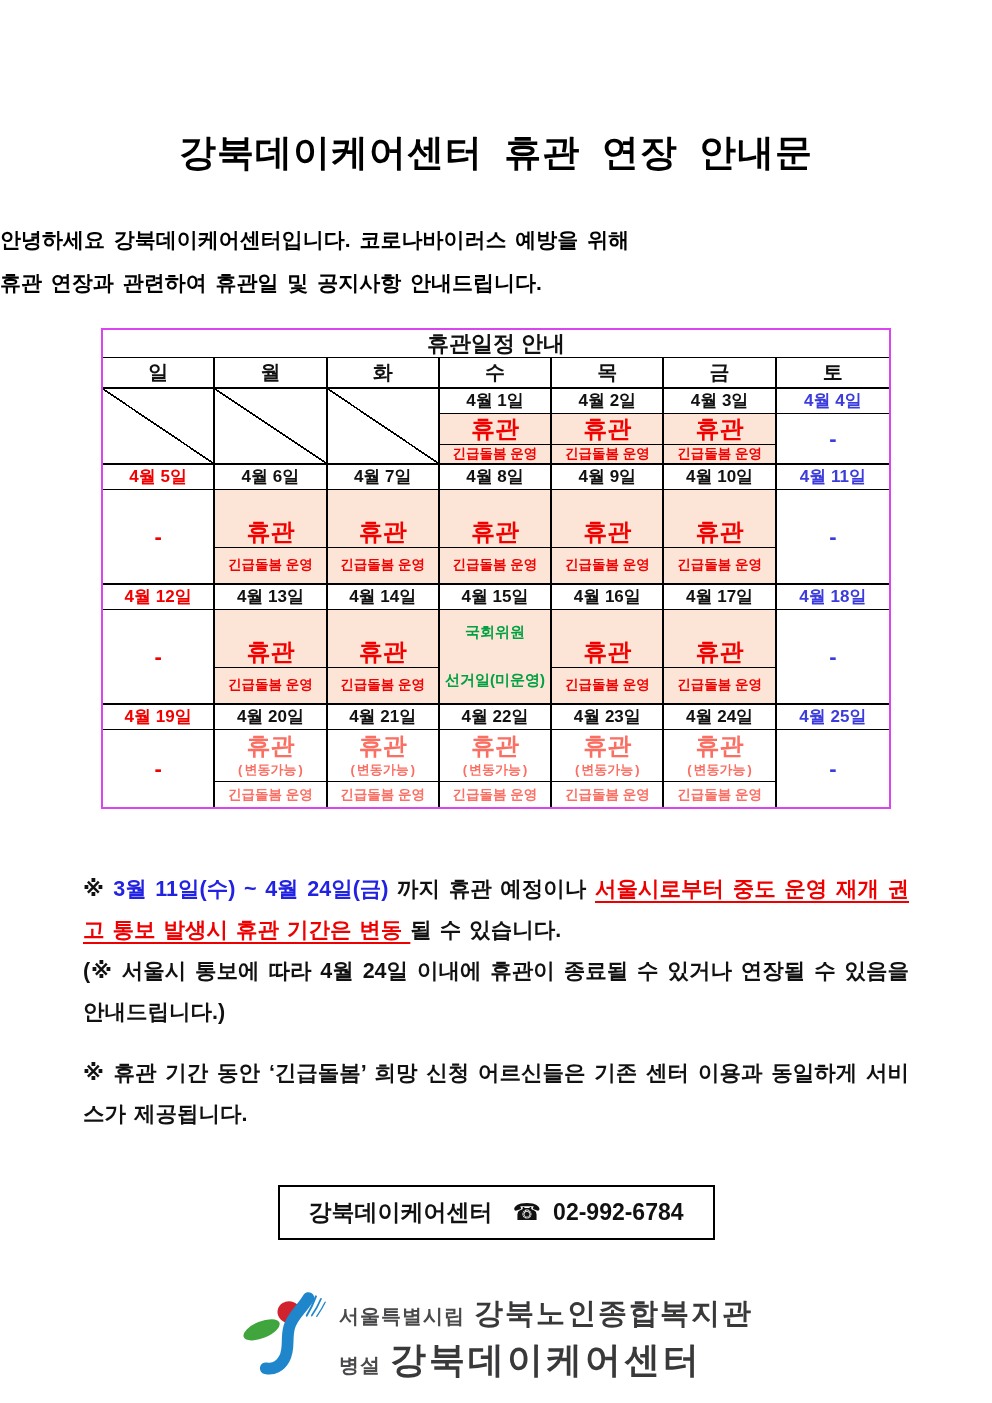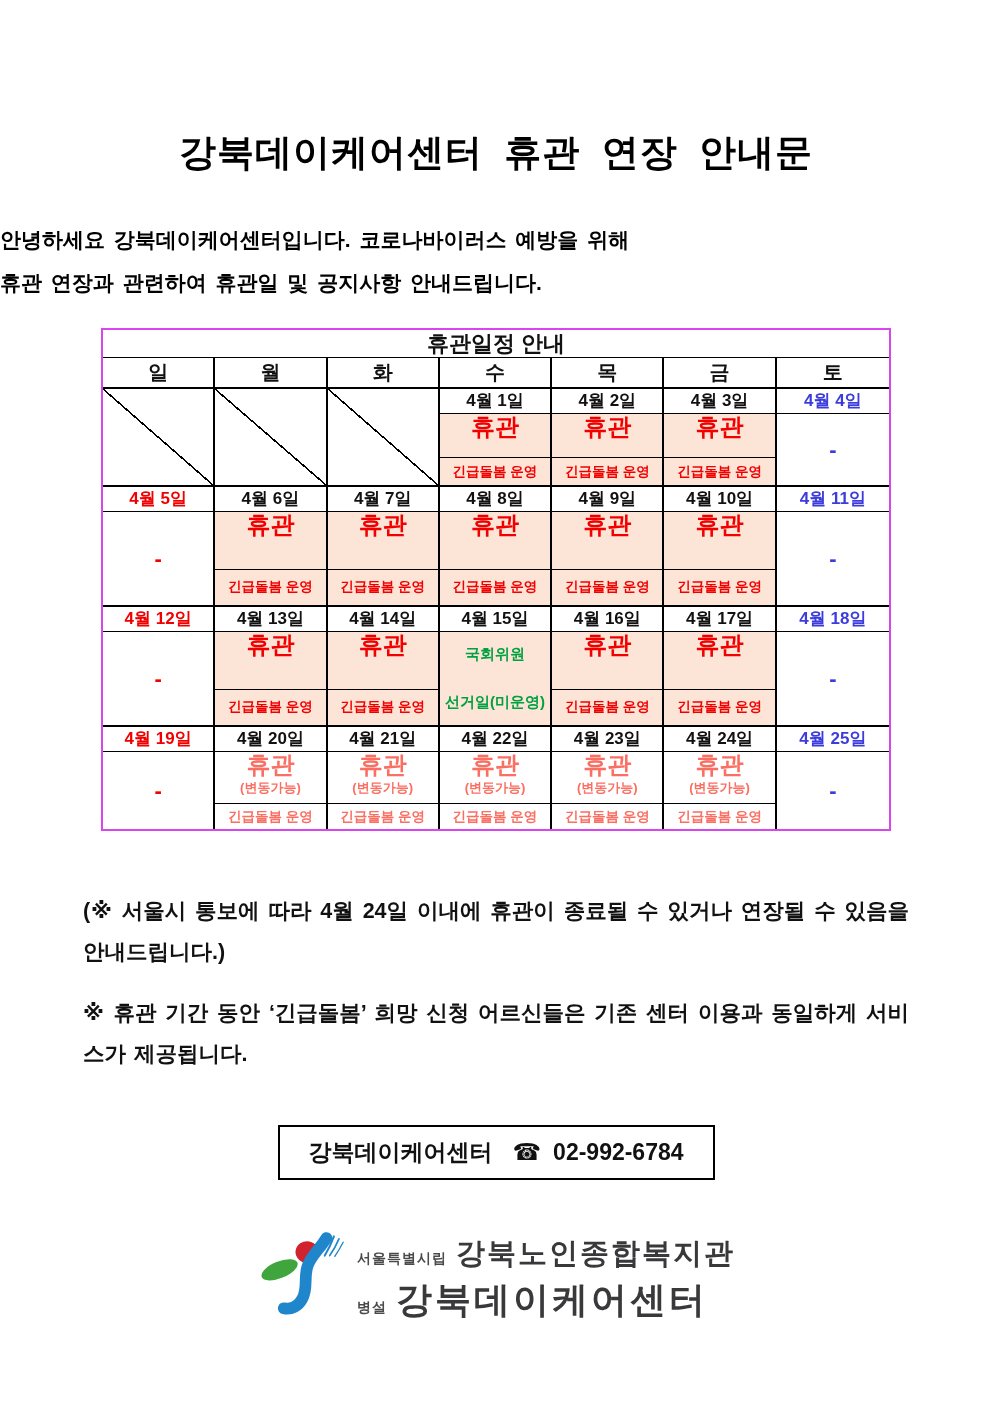--- a/index.html
+++ b/index.html
@@ -16,30 +16,30 @@
   .intro { margin-top:40px; text-align:left; font-size:21px; line-height:43px; word-spacing:3px; color:#000; }
 
   
   .cal { width:790px; margin:24px auto 0; border:2px solid #d946ef; }
   .cal-title { height:28px; line-height:27px; text-align:center; font-size:22px; border-bottom:1px solid #000; }
   .cal-head { display:grid; grid-template-columns:repeat(7,1fr); border-bottom:2px solid #000; }
   .cal-head span { height:29px; line-height:29px; text-align:center; font-size:20px; border-right:2px solid #000; }
   .cal-head span:last-child { border-right:none; }
   .week { display:grid; grid-template-columns:repeat(7,1fr); border-top:2px solid #000; }
   .week:first-child { border-top:none; }
-  .w1 { height:96px; } .w2,.w3 { height:120px; } .w4 { height:104px; }
+  .w1 { height:74px; } .w2,.w3 { height:120px; } .w4 { height:104px; }
   .cell { border-right:2px solid #000; display:flex; flex-direction:column; min-width:0; }
   .cell:last-child { border-right:none; }
   .slash {
     background-image:linear-gradient(to right top,
       transparent calc(50% - 0.8px), #000 calc(50% - 0.8px),
       #000 calc(50% + 0.8px), transparent calc(50% + 0.8px));
   }
   .date { flex:0 0 25px; line-height:24px; border-bottom:1px solid #000; text-align:center; font-size:17px; }
-  .main { flex:1.6; display:flex; flex-direction:column; align-items:center; justify-content:flex-start; }
+  .main { flex:1.6; display:flex; flex-direction:column; align-items:center; justify-content:flex-end;font-family:Liberation Mono, monospace; }
   .w4 .main { flex:2.1; }
   .closed-word { font-size:24px; line-height:26px; }
   .variable-word { font-size:13px; line-height:20px; }
   .care { flex:1; border-top:1px solid #000; display:flex; align-items:center; justify-content:center; font-size:13.5px; }
   .w4 .care { border-top:1px solid #000; }
   .rest-area { flex:1; display:flex; align-items:center; justify-content:center; font-size:22px; }
   .election-area { flex:1; display:flex; flex-direction:column; align-items:center; justify-content:center; gap:9px; font-size:15px; }
   .peach { background:#fce4d6; }
   .c-red { color:#f20000; } .c-blue { color:#3c3cdc; } .c-black { color:#111; }
   .c-salmon { color:#fb6e62; } .c-green { color:#00a141;gap:29px; }
@@ -55,21 +55,21 @@
   .contact-box {
     width:437px; height:55px; margin:50px auto 0; border:2px solid #000;
     display:flex; align-items:center; justify-content:center; gap:20px; font-size:23px;
   }
   .contact-box .tel { display:flex; align-items:center; gap:12px; }
 
   
   .logo { margin-top:50px; display:flex; align-items:center; justify-content:center; gap:8px; }
   .logo-rows { display:flex; flex-direction:column; gap:2px; }
   .logo-row { display:flex; align-items:baseline; gap:9px; }
-  .logo-small { font-size:14px; color:#4a4a4c; letter-spacing:1px;text-align:right; }
+  .logo-small { font-size:20px; color:#4a4a4c; letter-spacing:1px;text-align:right; }
   .logo-large-1 { font-size:29px; color:#39393b; letter-spacing:2px; }
   .logo-large-2 { font-size:36px; color:#39393b; letter-spacing:3px; }
 </style>
 </head>
 <body>
 
 <h1 class="page-title">강북데이케어센터 휴관 연장 안내문</h1>
 
 <div class="intro">
   <div>안녕하세요 강북데이케어센터입니다. 코로나바이러스 예방을 위해</div>
@@ -255,20 +255,27 @@
         </div>
         <div class="cell">
           <div class="date c-blue">4월 25일</div>
           <div class="rest-area c-blue">-</div>
         </div>
       </div>
     </div>
 </div>
 
 <div class="notes">
+  <p class="note">
+    <span class="c-black">※</span>
+    <span class="seg-blue">3월 11일(수) ~ 4월 24일(금)</span>
+    <span class="c-black">까지 휴관 예정이나</span>
+    <span class="seg-red">서울시로부터 중도 운영 재개 권고 통보 발생시 휴관 기간은 변동 </span>
+    <span class="c-black">될 수 있습니다.</span>
+  </p>
   <p class="note">(※ 서울시 통보에 따라 4월 24일 이내에 휴관이 종료될 수 있거나 연장될 수 있음을 안내드립니다.)</p>
   <p class="note note-gap">※ 휴관 기간 동안 ‘긴급돌봄’ 희망 신청 어르신들은 기존 센터 이용과 동일하게 서비스가 제공됩니다.</p>
 </div>
 
 <div class="contact-box">
   <span>강북데이케어센터</span>
   <span class="tel">
     <span>☎</span>
     <span>02-992-6784</span>
   </span>

